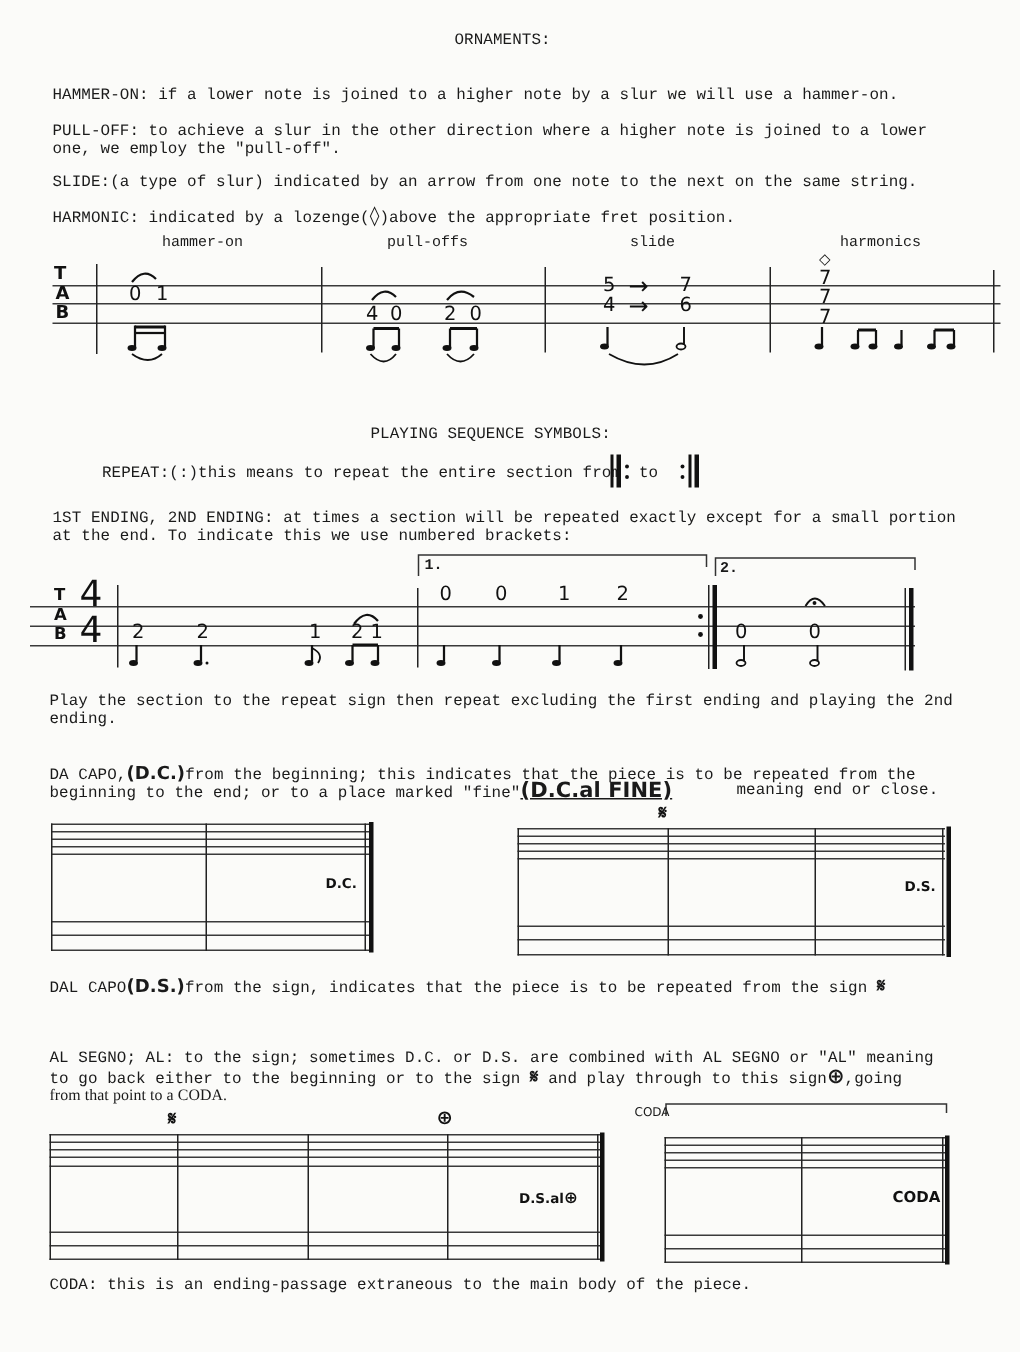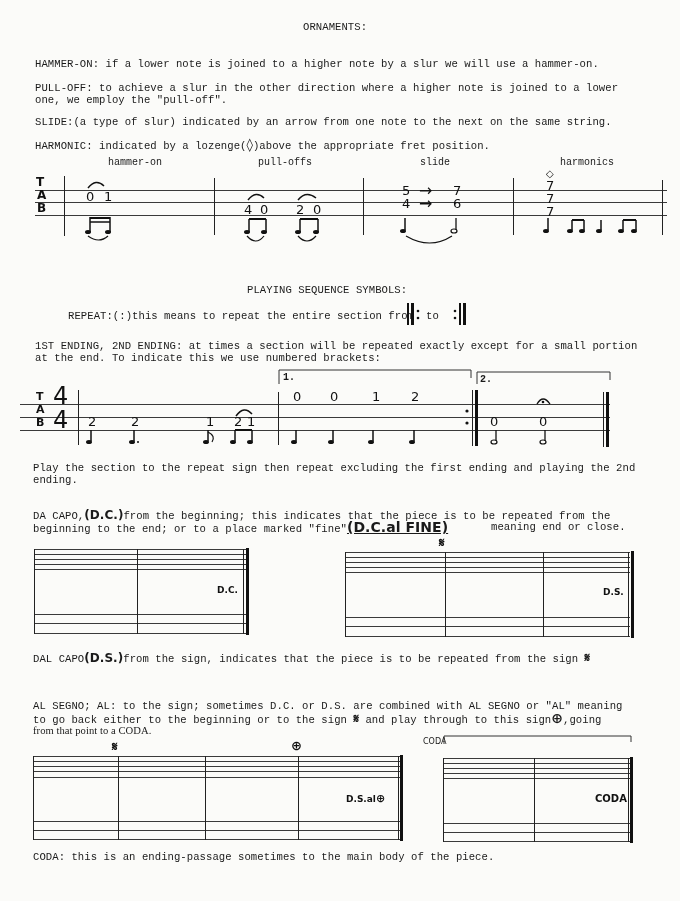--- a/index.html
+++ b/index.html
@@ -277,13 +277,13 @@
   <div class="ln" style="left:443px;top:823px;width:188px;"></div>
   <div class="ln" style="left:443px;top:832px;width:188px;"></div>
   <div class="ln" style="left:443px;top:841px;width:188px;"></div>
   <div class="vl" style="left:443px;top:758px;height:84px;"></div>
   <div class="vl" style="left:534px;top:758px;height:84px;"></div>
   <div class="vl" style="left:628px;top:758px;height:84px;"></div>
   <div class="vl thick" style="left:630px;top:757px;height:86px;"></div>
   <div class="sym" style="left:595px;top:793px;font-size:10px;">CODA</div>
 </div>
 
-<div class="t" style="left:33px;top:852px;">CODA: this is an ending-passage sometimes to the main body of the piece.</div>
+<div class="t" style="left:33px;top:852px;">CODA: this is an ending-passage extraneous to the main body of the piece.</div>
 
 </body></html>

